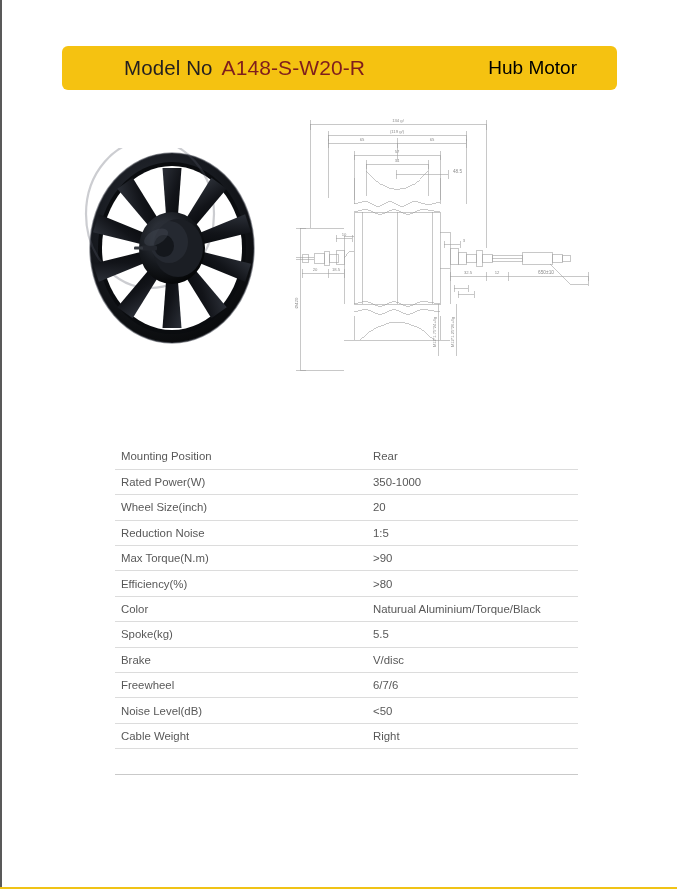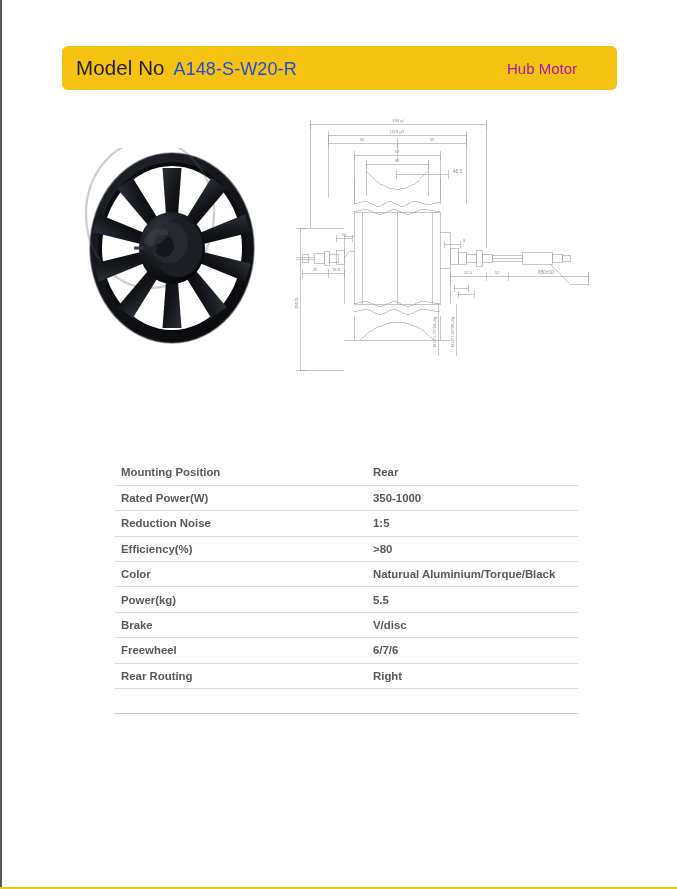--- a/index.html
+++ b/index.html
@@ -12,38 +12,37 @@
   .edge-left{position:absolute;left:0;top:0;width:2px;height:889px;background:#3c3c3c;opacity:.85;}
   .edge-bottom{position:absolute;left:0;bottom:0;width:677px;height:2px;background:#f0c316;}
 
   
   .header-bar{
     position:absolute;left:62px;top:46px;width:555px;height:44px;
     background:#f5c211;border-radius:6px;
     display:flex;align-items:center;box-sizing:border-box;
     padding:0 18px 0 14px;
   }
-  .hdr-left{display:flex;align-items:baseline;gap:9px;}
+  .hdr-left{display:flex;align-items:baseline;gap:9px;margin-left:48px;}
   .hdr-model-label{font-size:20.5px;color:#231f20;letter-spacing:.1px;}
-  .hdr-model-value{font-size:18px;color:#1d4ed8;letter-spacing:.1px;}
-  .hdr-right{margin-left:auto;font-size:15px;color:#a21caf;padding-right:22px;}
+  .hdr-model-value{font-size:21px;color:#7f1d1d;letter-spacing:.1px;}
+  .hdr-right{margin-left:auto;font-size:19px;color:#000000;padding-right:22px;}
 
   
   .wheel-wrap{position:absolute;left:74px;top:148px;width:196px;height:200px;}
   .wheel-svg{display:block;width:196px;height:200px;}
 
   
   .drawing-wrap{position:absolute;left:288px;top:108px;width:306px;height:282px;}
   .drawing-svg{display:block;width:306px;height:282px;}
 
   
   .spec-table{
-    position:absolute;left:115px;top:460px;width:463px;
+    position:absolute;left:115px;top:444px;width:463px;
     border-collapse:collapse;
-    font-weight:bold;
   }
   .spec-table tr{height:25.4px;}
   .spec-table td{
     border-bottom:1px solid #dcdcdc;
     font-size:11.4px;color:#585858;
     padding:0;vertical-align:middle;
     background:#fff;
   }
   .spec-table td.k{width:252px;padding-left:6px;}
   .spec-table td.v{padding-left:0px;}
@@ -299,45 +298,57 @@
     <tbody>
         <tr>
           <td class="k">Mounting Position</td>
           <td class="v">Rear</td>
         </tr>
         <tr>
           <td class="k">Rated Power(W)</td>
           <td class="v">350-1000</td>
         </tr>
         <tr>
+          <td class="k">Wheel Size(inch)</td>
+          <td class="v">20</td>
+        </tr>
+        <tr>
           <td class="k">Reduction Noise</td>
           <td class="v">1:5</td>
         </tr>
         <tr>
+          <td class="k">Max Torque(N.m)</td>
+          <td class="v">&gt;90</td>
+        </tr>
+        <tr>
           <td class="k">Efficiency(%)</td>
           <td class="v">&gt;80</td>
         </tr>
         <tr>
           <td class="k">Color</td>
           <td class="v">Naturual Aluminium/Torque/Black</td>
         </tr>
         <tr>
-          <td class="k">Power(kg)</td>
+          <td class="k">Spoke(kg)</td>
           <td class="v">5.5</td>
         </tr>
         <tr>
           <td class="k">Brake</td>
           <td class="v">V/disc</td>
         </tr>
         <tr>
           <td class="k">Freewheel</td>
           <td class="v">6/7/6</td>
         </tr>
         <tr>
-          <td class="k">Rear Routing</td>
+          <td class="k">Noise Level(dB)</td>
+          <td class="v">&lt;50</td>
+        </tr>
+        <tr>
+          <td class="k">Cable Weight</td>
           <td class="v">Right</td>
         </tr>
         <tr class="blank">
           <td class="k"></td>
           <td class="v"></td>
         </tr>
         <tr class="tail">
           <td class="k"></td>
           <td class="v"></td>
         </tr>

